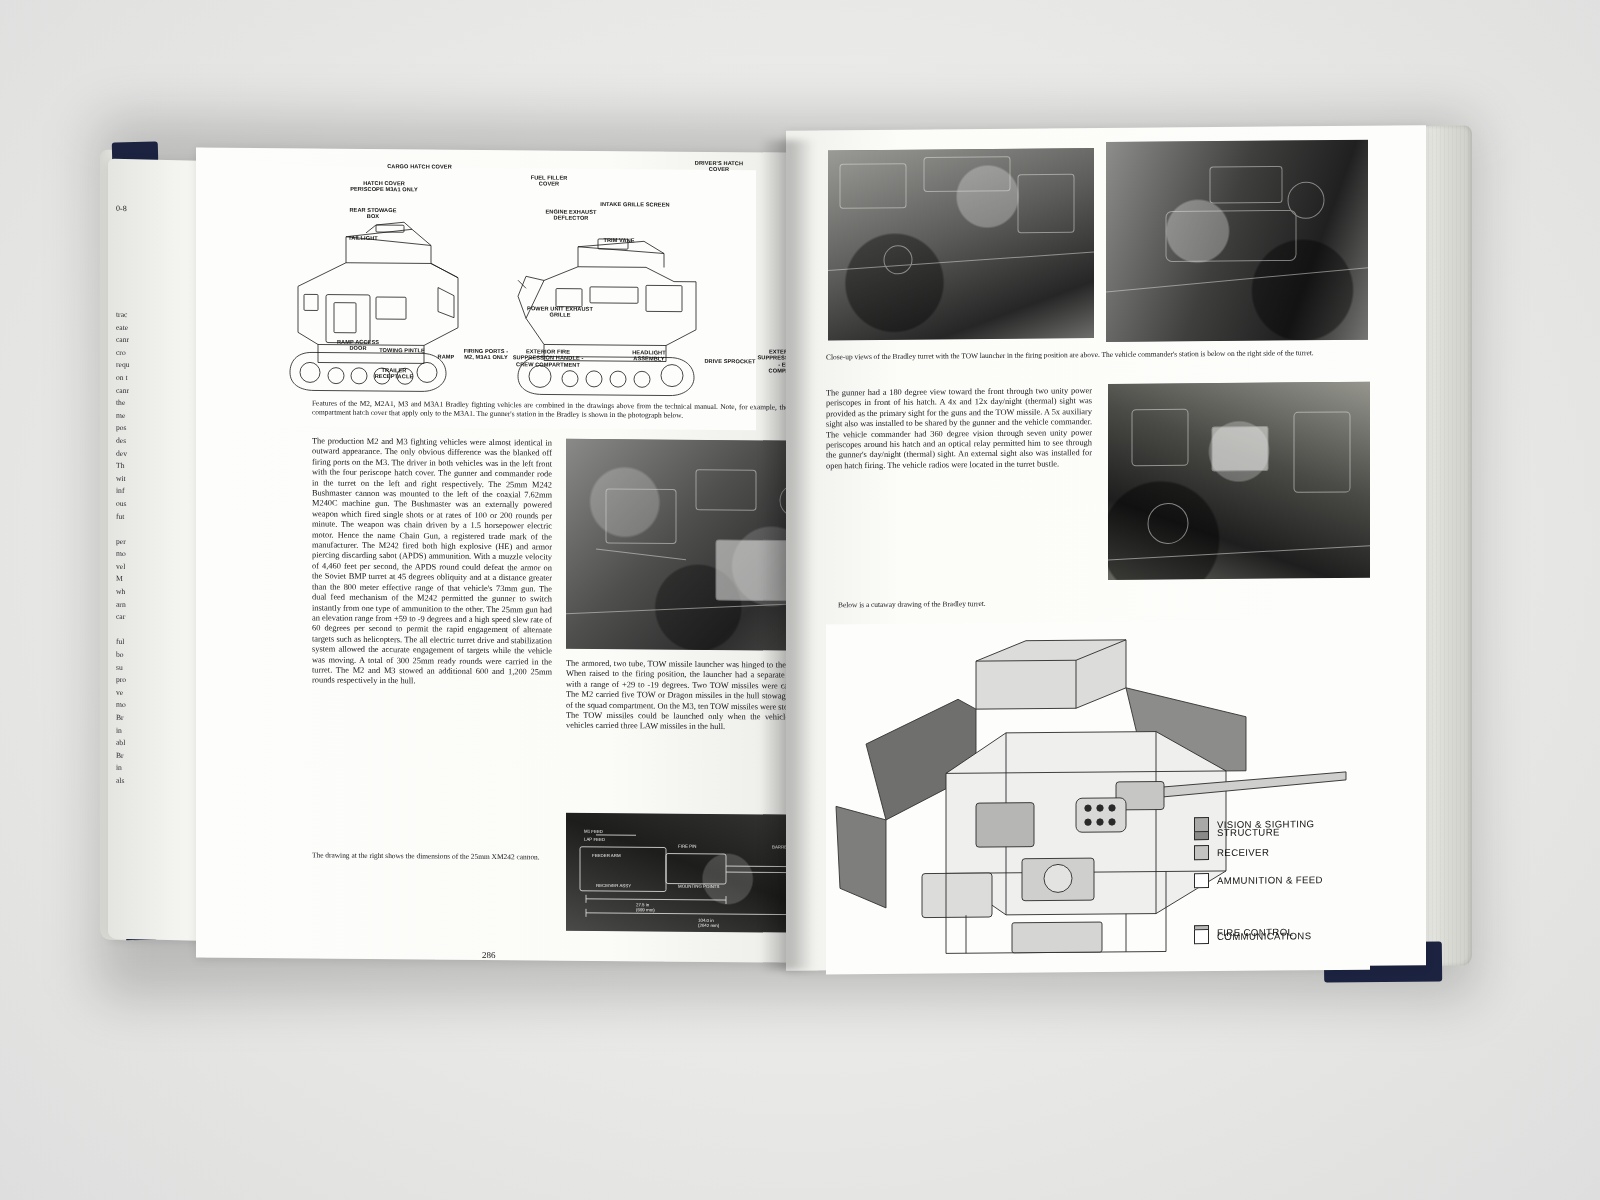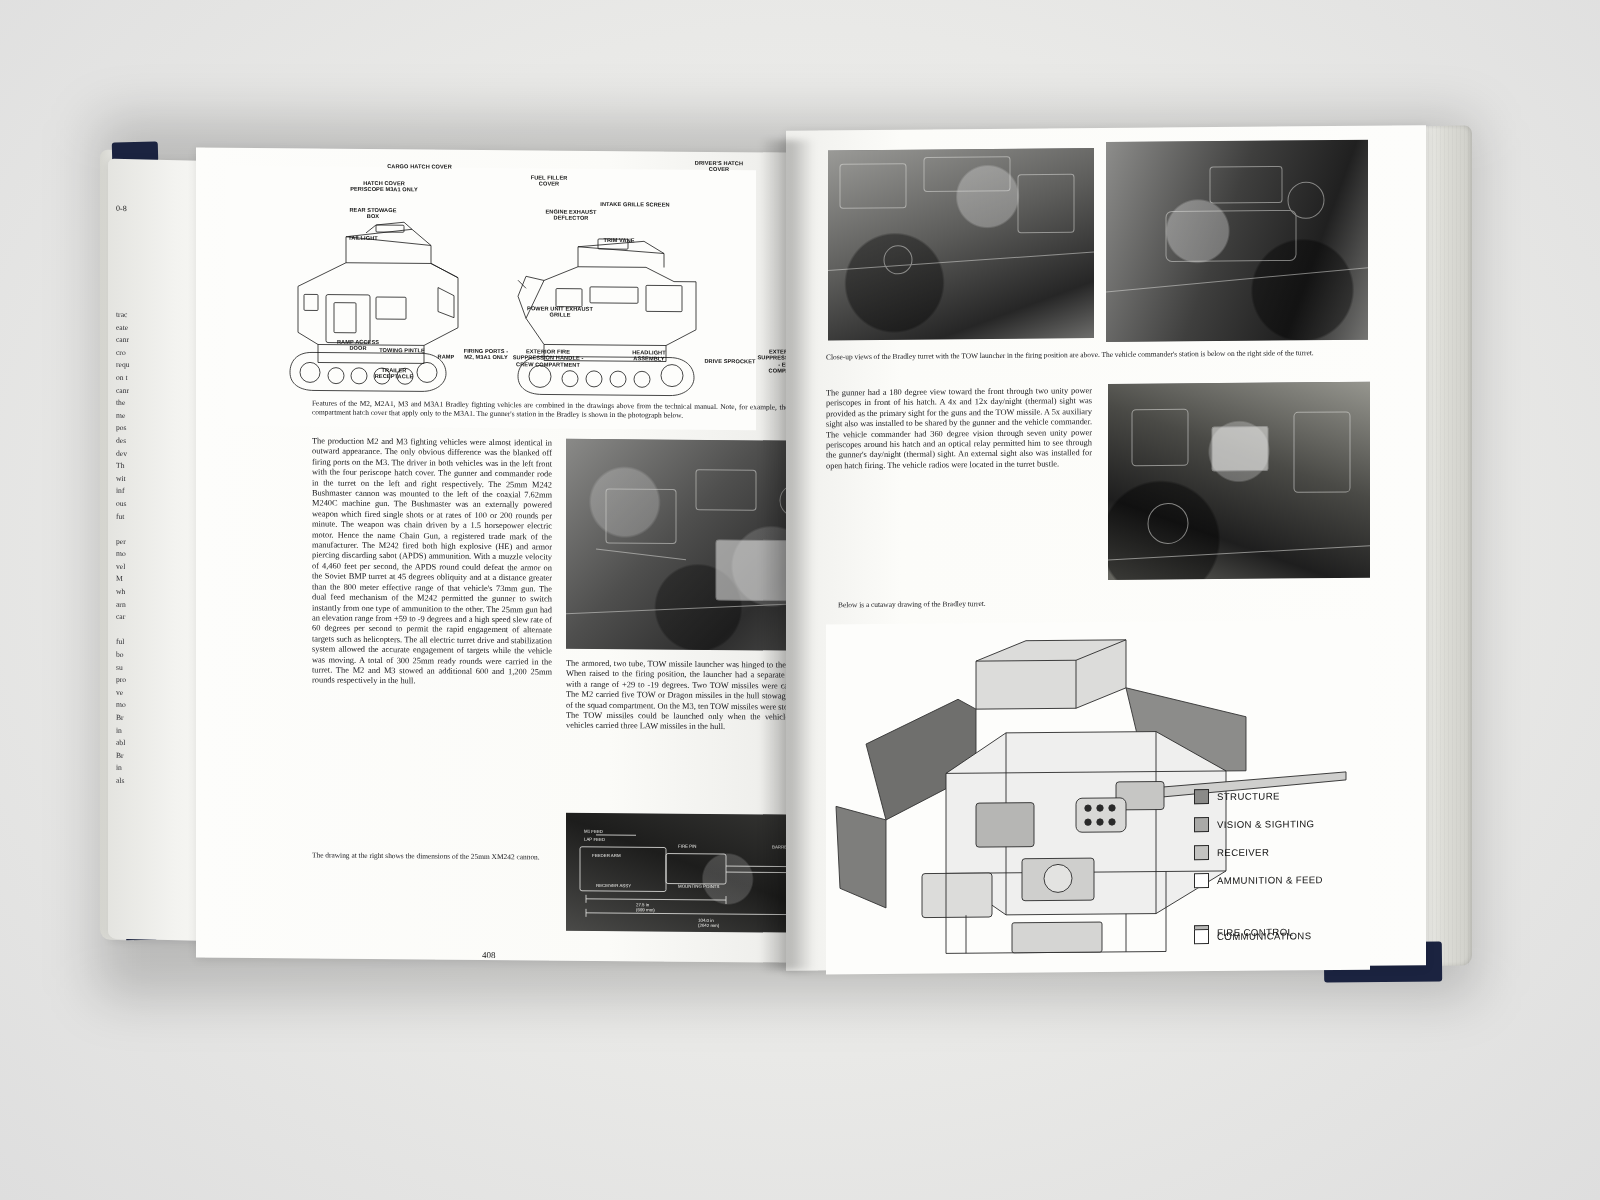--- a/index.html
+++ b/index.html
@@ -385,21 +385,21 @@
             <text x="30" y="74">RECEIVER ASSY</text>
             <text x="112" y="74">MOUNTING POINTS</text>
             <text x="70" y="93">27.5 in</text>
             <text x="70" y="98">(699 mm)</text>
             <text x="132" y="108">104.0 in</text>
             <text x="132" y="113">(2642 mm)</text>
           </g>
         </svg>
       </div>
 
-      <div class="page-num" style="left:286px; top:800px;">408</div>
+      <div class="page-num" style="left:286px; top:800px;">286</div>
     </div>
 
     <div class="page page-right">
 
       <div class="photo p2" style="left:42px; top:20px; width:266px; height:190px;">
         <div class="grain"></div>
         <svg viewBox="0 0 266 190" width="266" height="190" style="position:absolute;inset:0;opacity:.5">
           <g stroke="#e4e4e1" stroke-width="1" fill="none">
             <rect x="12" y="14" width="66" height="44" rx="3"></rect>
             <rect x="96" y="8" width="86" height="34" rx="3"></rect>
@@ -472,21 +472,21 @@
 
             <path d="M120 250 L120 330 L340 330 L340 250"></path>
             <path d="M140 292 L140 330 M300 292 L300 330"></path>
             <rect x="186" y="300" width="90" height="30" rx="2" fill="#d5d5d3"></rect>
 
             <path d="M10 182 L60 196 L60 284 L14 264 Z" fill="#7e7e7c" stroke="#333"></path>
           </g>
         </svg>
       </div>
 
-      <div class="key-row" style="left:408px; top:662px;text-align:center;">
+      <div class="key-row" style="left:408px; top:698px;text-align:center;">
         <span class="swatch" style="background:#8a8a88"></span>
         <span>STRUCTURE</span>
       </div>
       <div class="key-row" style="left:408px; top:690px;">
         <span class="swatch" style="background:#a9a9a7"></span>
         <span>VISION &amp; SIGHTING</span>
       </div>
       <div class="key-row" style="left:408px; top:718px;">
         <span class="swatch" style="background:#c3c3c1"></span>
         <span>RECEIVER</span>

